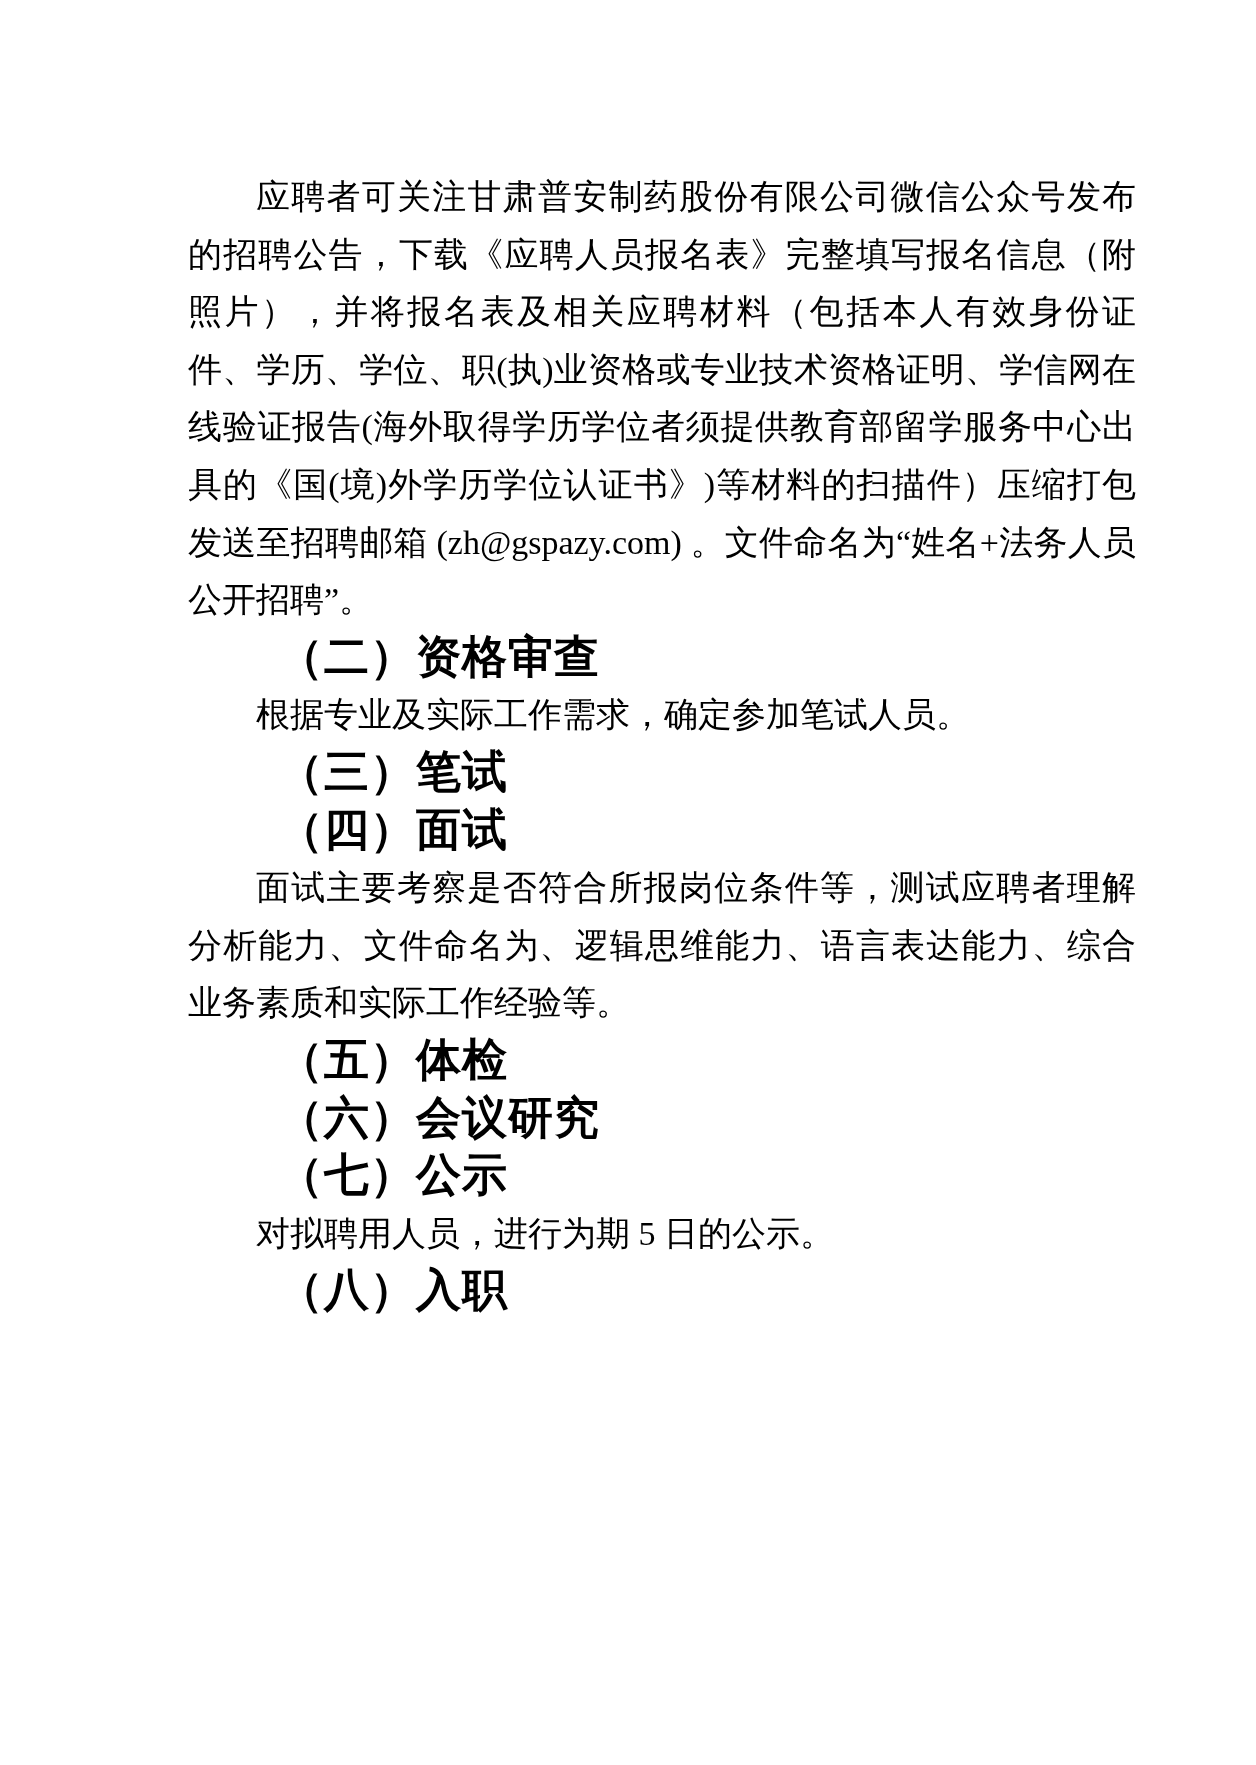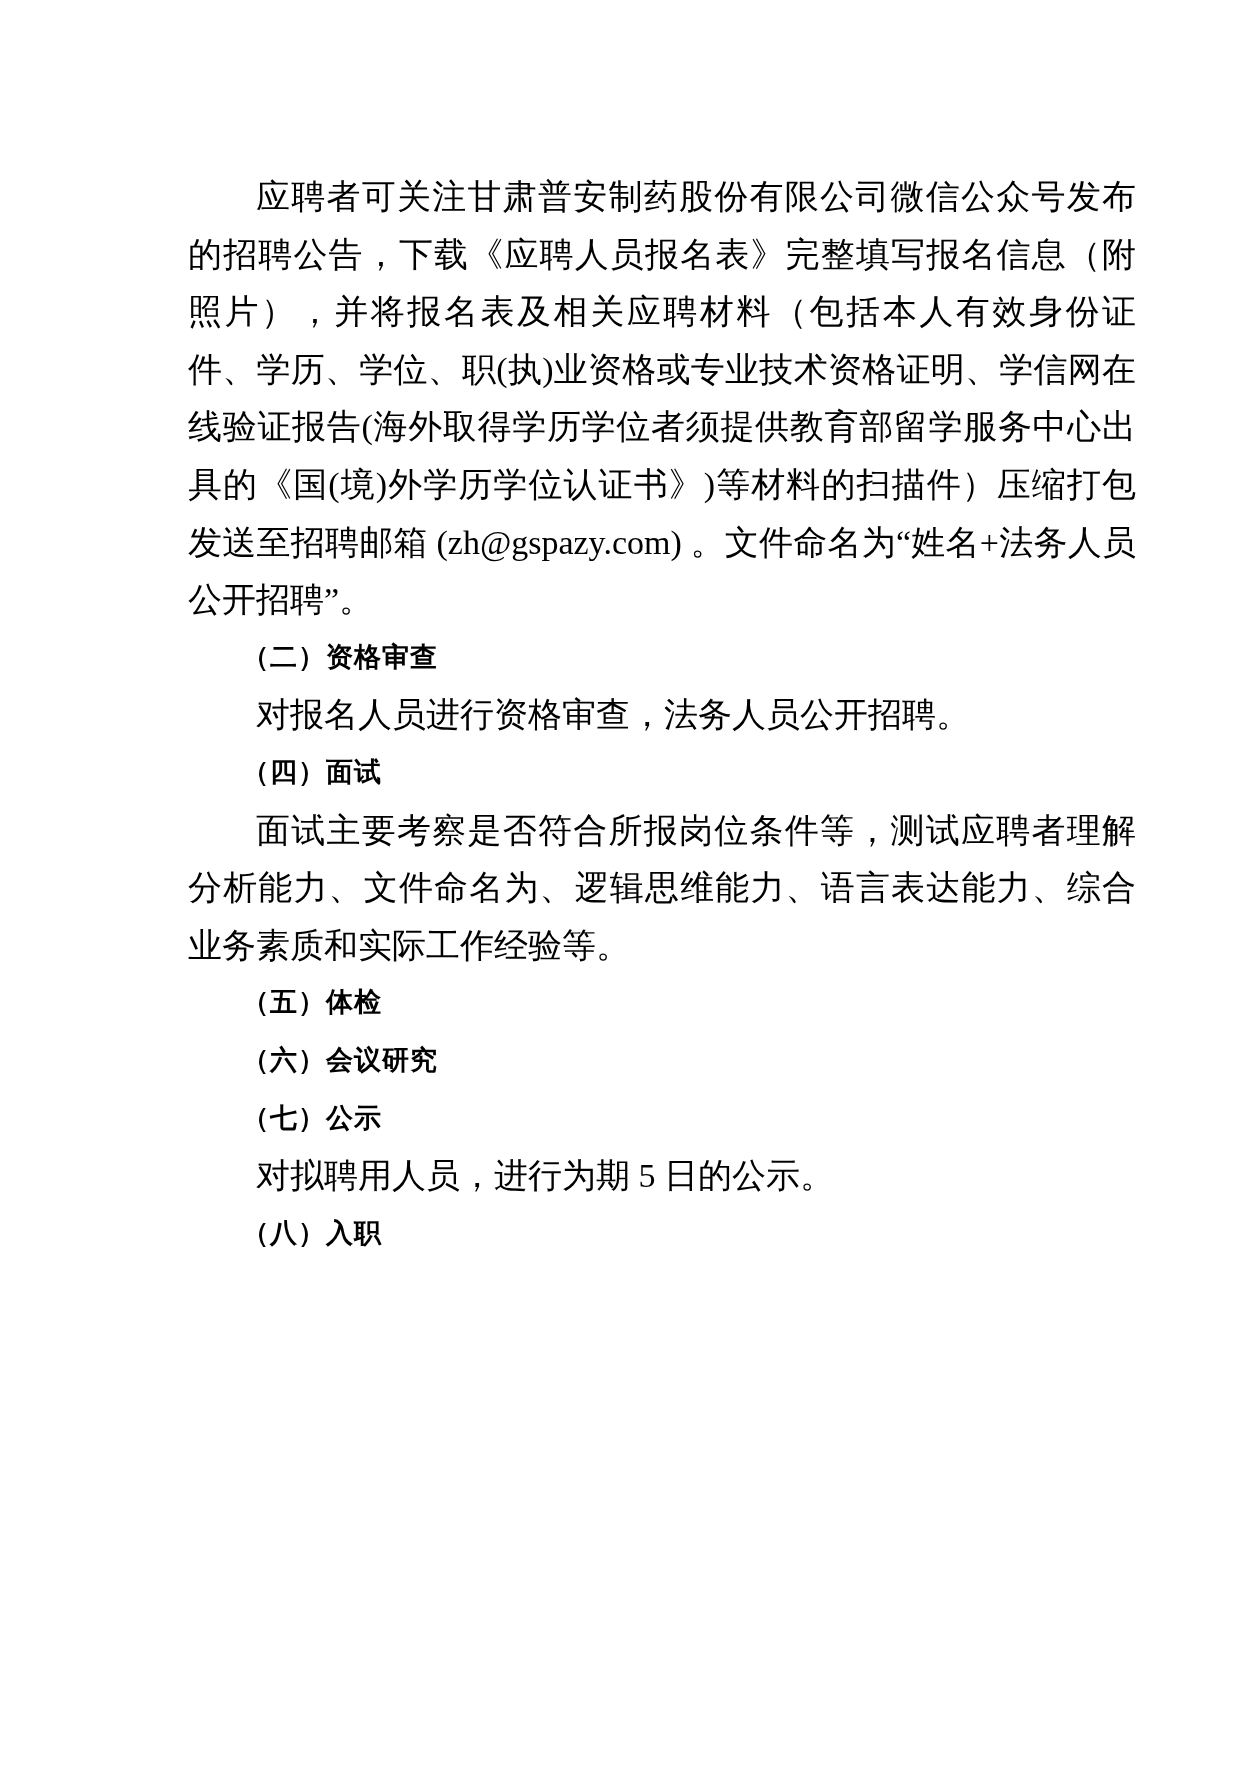--- a/index.html
+++ b/index.html
@@ -24,34 +24,35 @@
   }
   .body-text {
     text-align: justify;
     text-justify: inter-ideograph;
     text-indent: 2em;
     overflow-wrap: break-word;
     word-break: normal;
     font-weight: 400;
   }
   .heading {
-    font-size: 27px;
+    font-size: 45px;
     font-weight: 700;
     text-indent: 2em;
     text-align: left;
     letter-spacing: 1px;
   }
 </style>
 </head>
 <body>
 
 <div class="page">
   <p class="body-text">应聘者可关注甘肃普安制药股份有限公司微信公众号发布的招聘公告，下载《应聘人员报名表》完整填写报名信息（附照片），并将报名表及相关应聘材料（包括本人有效身份证件、学历、学位、职(执)业资格或专业技术资格证明、学信网在线验证报告(海外取得学历学位者须提供教育部留学服务中心出具的《国(境)外学历学位认证书》)等材料的扫描件）压缩打包发送至招聘邮箱 (zh@gspazy.com) 。文件命名为“姓名+法务人员公开招聘”。</p>
   <h3 class="heading">（二）资格审查</h3>
-  <p class="body-text">对报名人员进行资格审查，法务人员公开招聘。</p>
+  <p class="body-text">根据专业及实际工作需求，确定参加笔试人员。</p>
+  <h3 class="heading">（三）笔试</h3>
   <h3 class="heading">（四）面试</h3>
   <p class="body-text">面试主要考察是否符合所报岗位条件等，测试应聘者理解分析能力、文件命名为、逻辑思维能力、语言表达能力、综合业务素质和实际工作经验等。</p>
   <h3 class="heading">（五）体检</h3>
   <h3 class="heading">（六）会议研究</h3>
   <h3 class="heading">（七）公示</h3>
   <p class="body-text">对拟聘用人员，进行为期 5 日的公示。</p>
   <h3 class="heading">（八）入职</h3>
 </div>
 
 </body></html>

